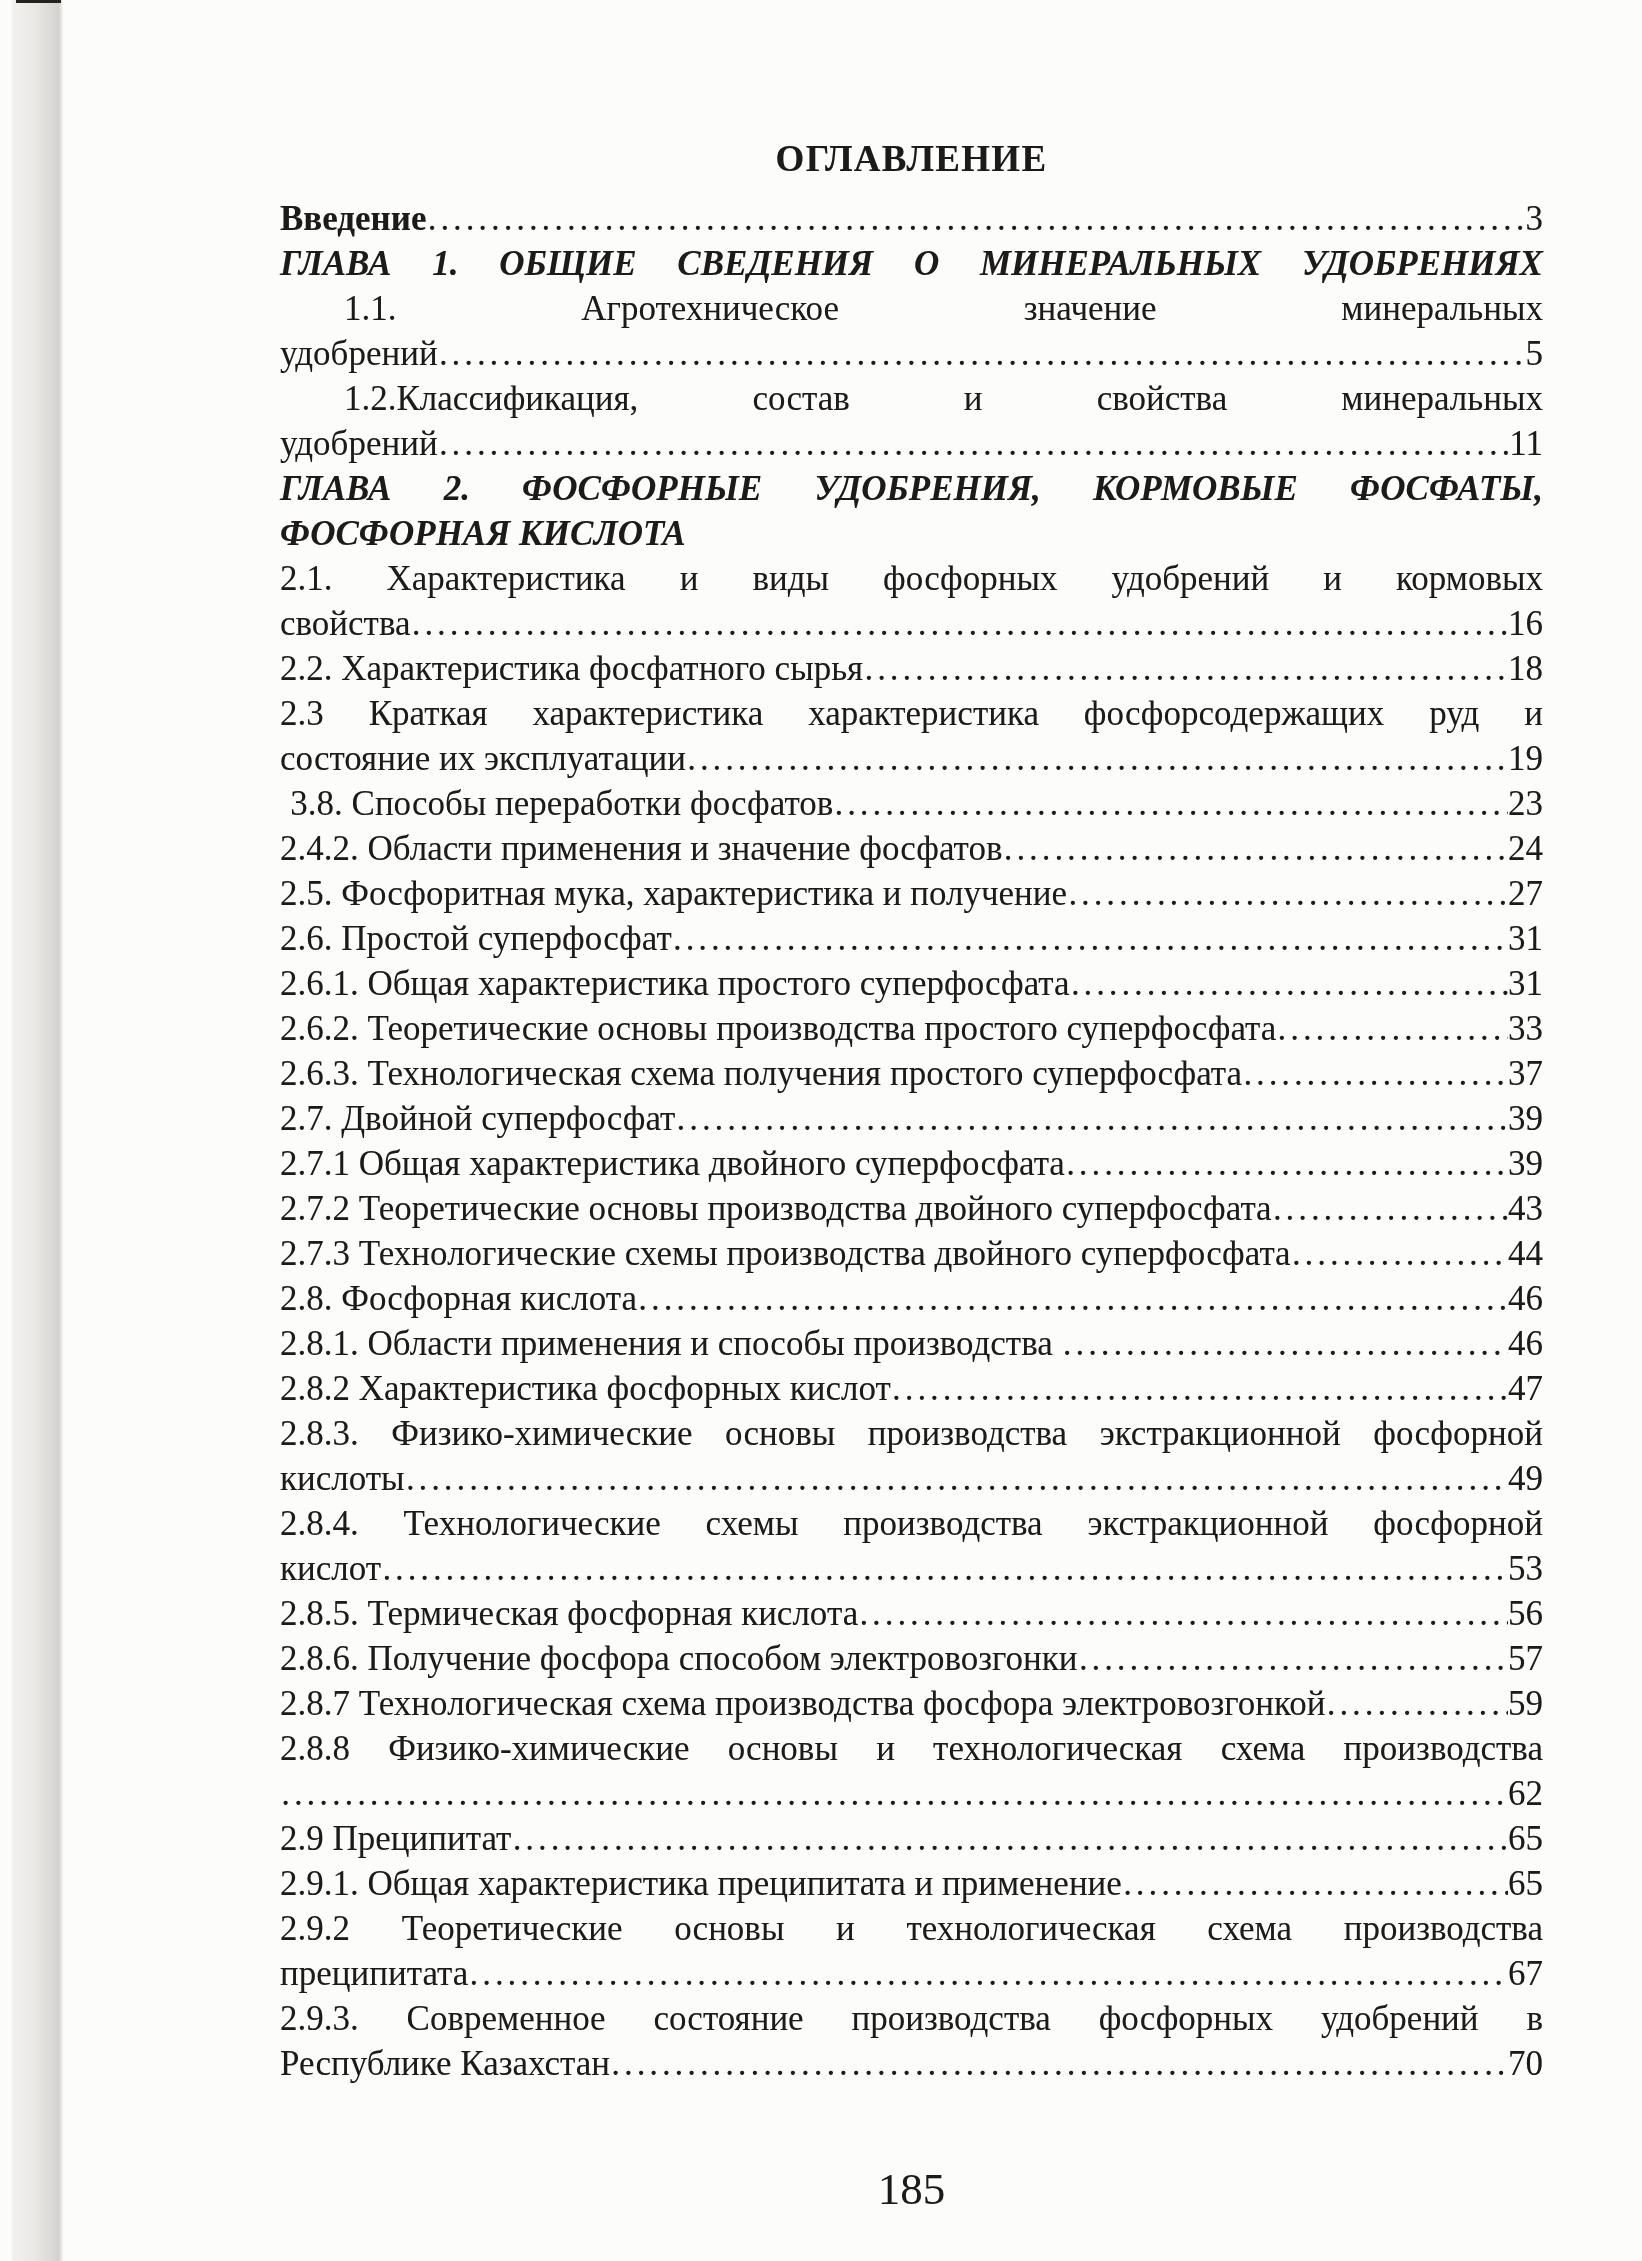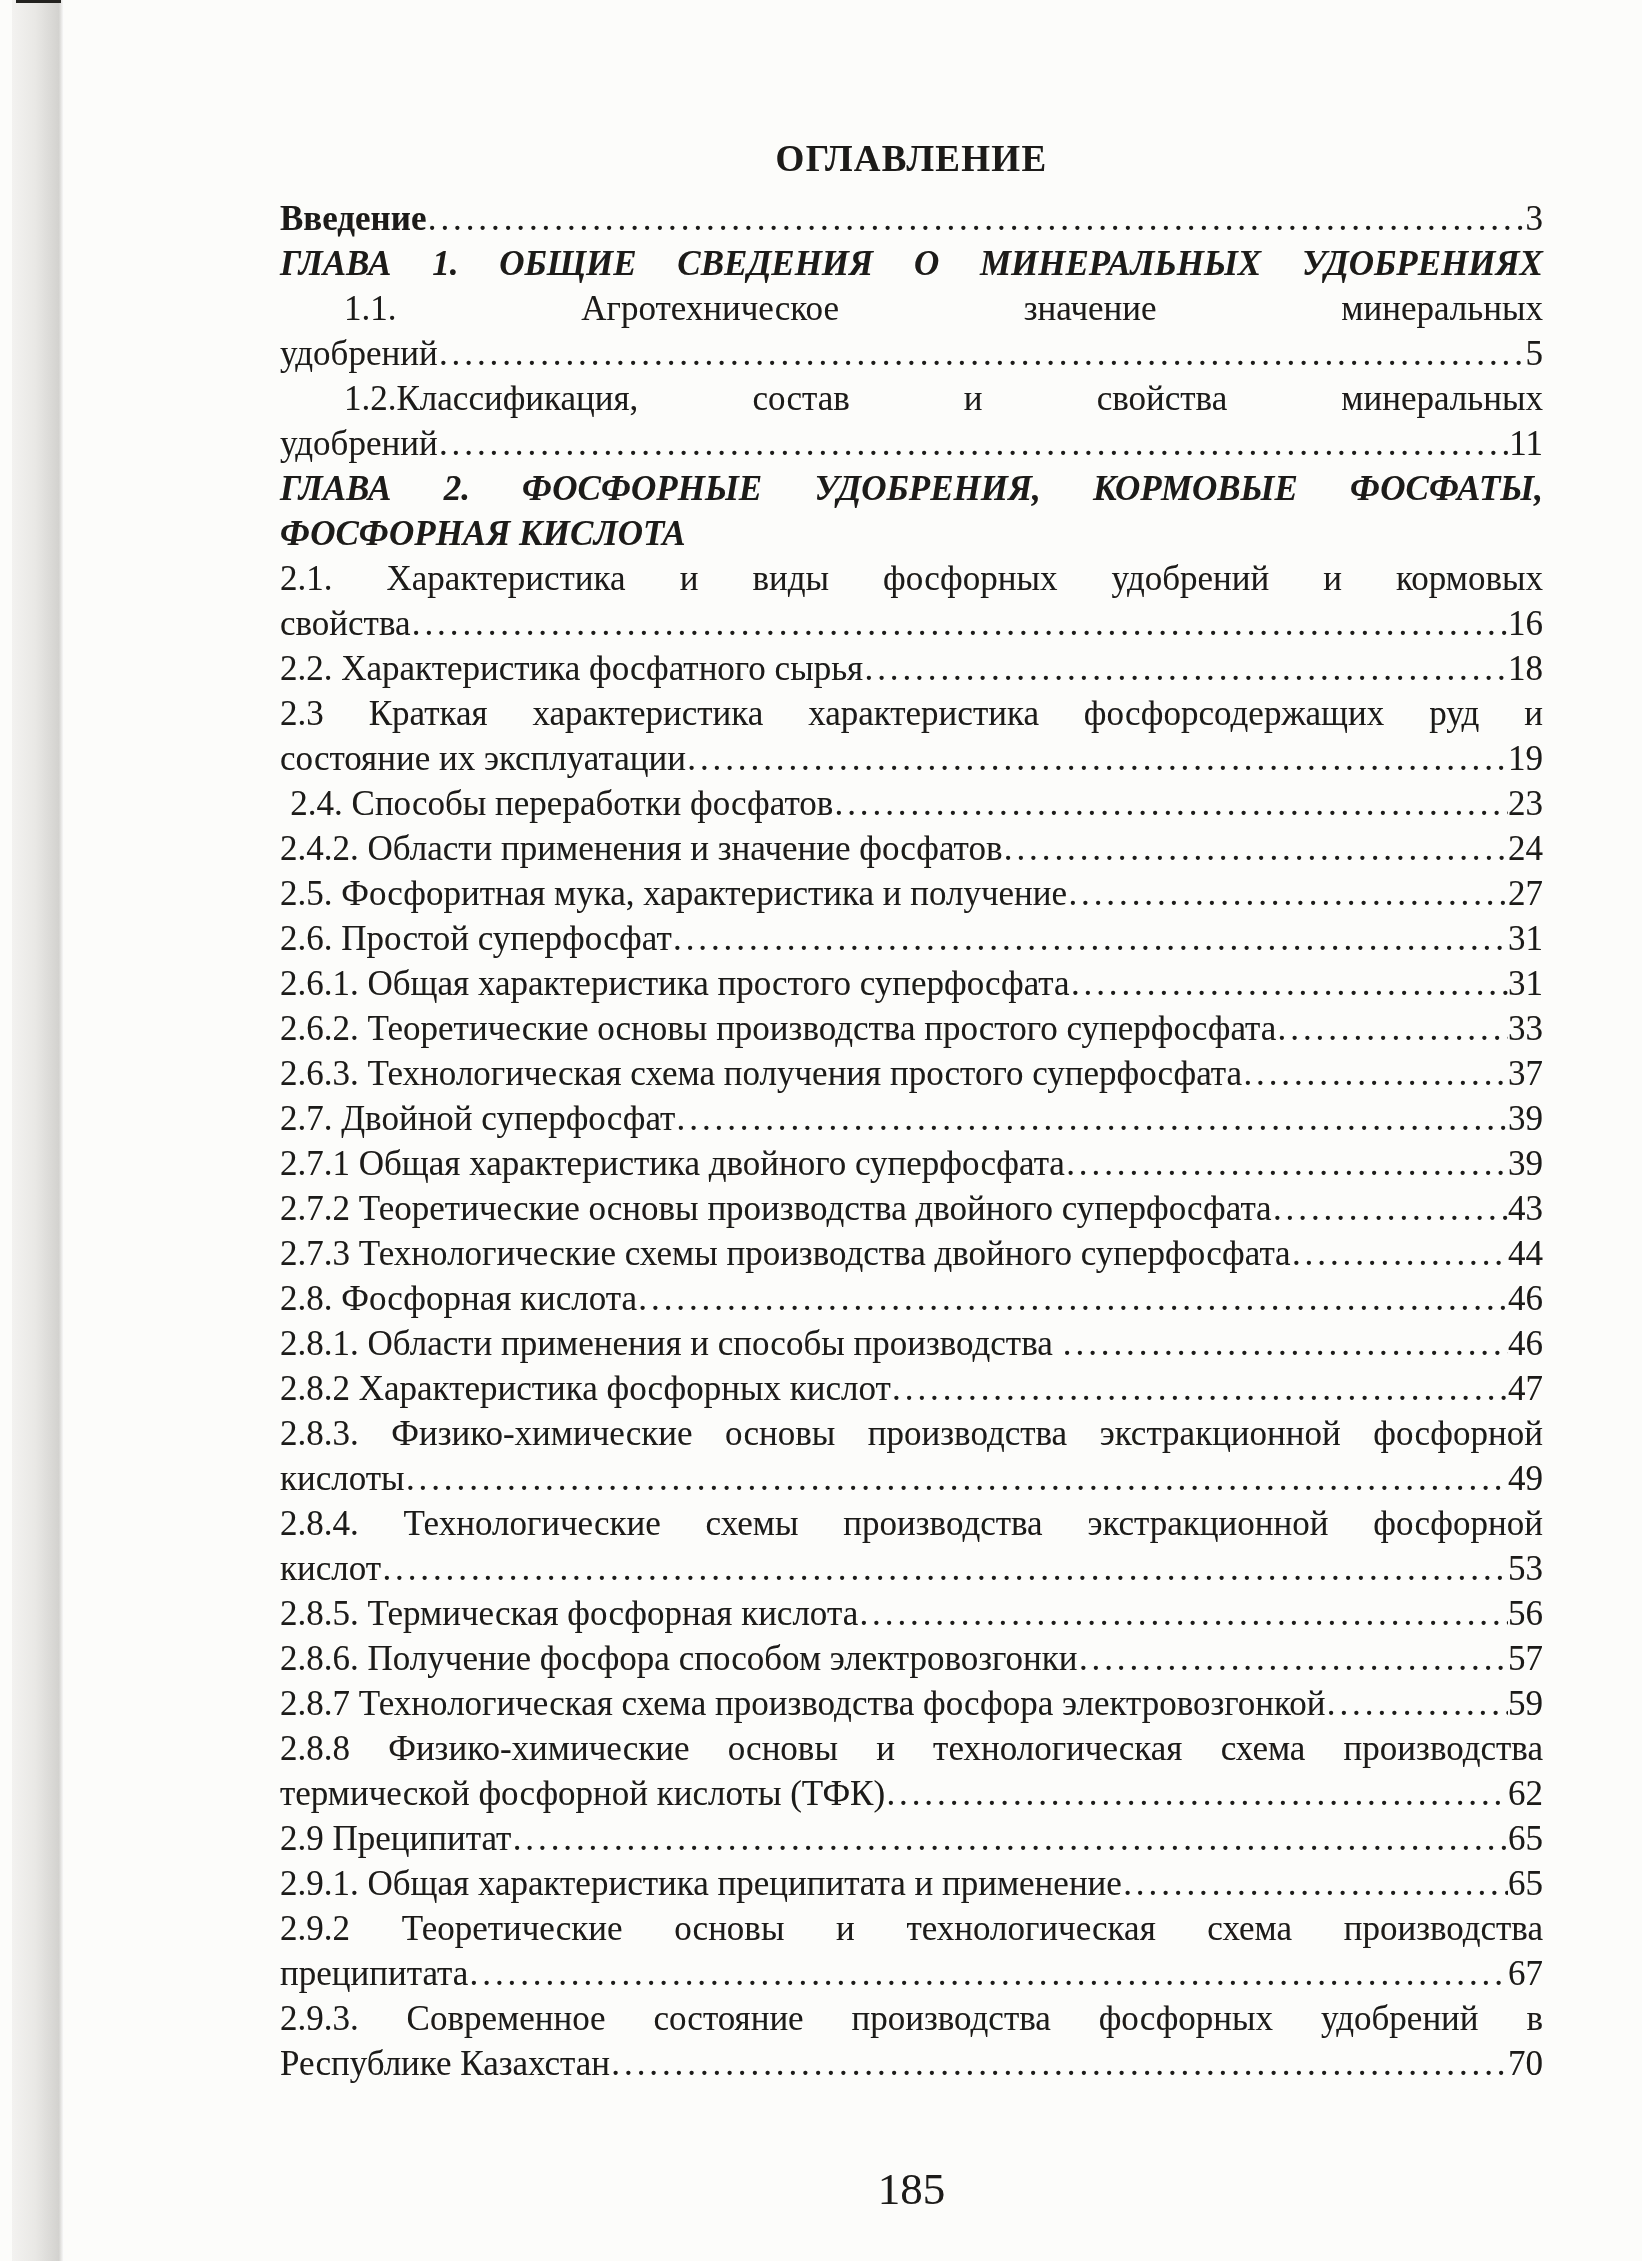--- a/index.html
+++ b/index.html
@@ -176,21 +176,21 @@
         <span>и</span>
       </div>
       <div class="line leader">
         <span class="label">состояние их эксплуатации</span>
         <span class="dots">......................................................................................................................................................</span>
         <span class="pageno">19</span>
       </div>
     </div>
     <div class="entry">
       <div class="line leader" style="padding-left: 10.3px;">
-        <span class="label">2.4. Способы переработки фосфатов</span>
+        <span class="label">3.8. Способы переработки фосфатов</span>
         <span class="dots">......................................................................................................................................................</span>
         <span class="pageno">23</span>
       </div>
     </div>
     <div class="entry">
       <div class="line leader">
         <span class="label">2.4.2. Области применения и значение фосфатов</span>
         <span class="dots">......................................................................................................................................................</span>
         <span class="pageno">24</span>
       </div>
@@ -334,21 +334,20 @@
       <div class="line justify">
         <span>2.8.8</span>
         <span>Физико-химические</span>
         <span>основы</span>
         <span>и</span>
         <span>технологическая</span>
         <span>схема</span>
         <span>производства</span>
       </div>
       <div class="line leader">
-        <span class="label">термической фосфорной кислоты (ТФК)</span>
         <span class="dots">......................................................................................................................................................</span>
         <span class="pageno">62</span>
       </div>
     </div>
     <div class="entry">
       <div class="line leader">
         <span class="label">2.9 Преципитат</span>
         <span class="dots">......................................................................................................................................................</span>
         <span class="pageno">65</span>
       </div>

